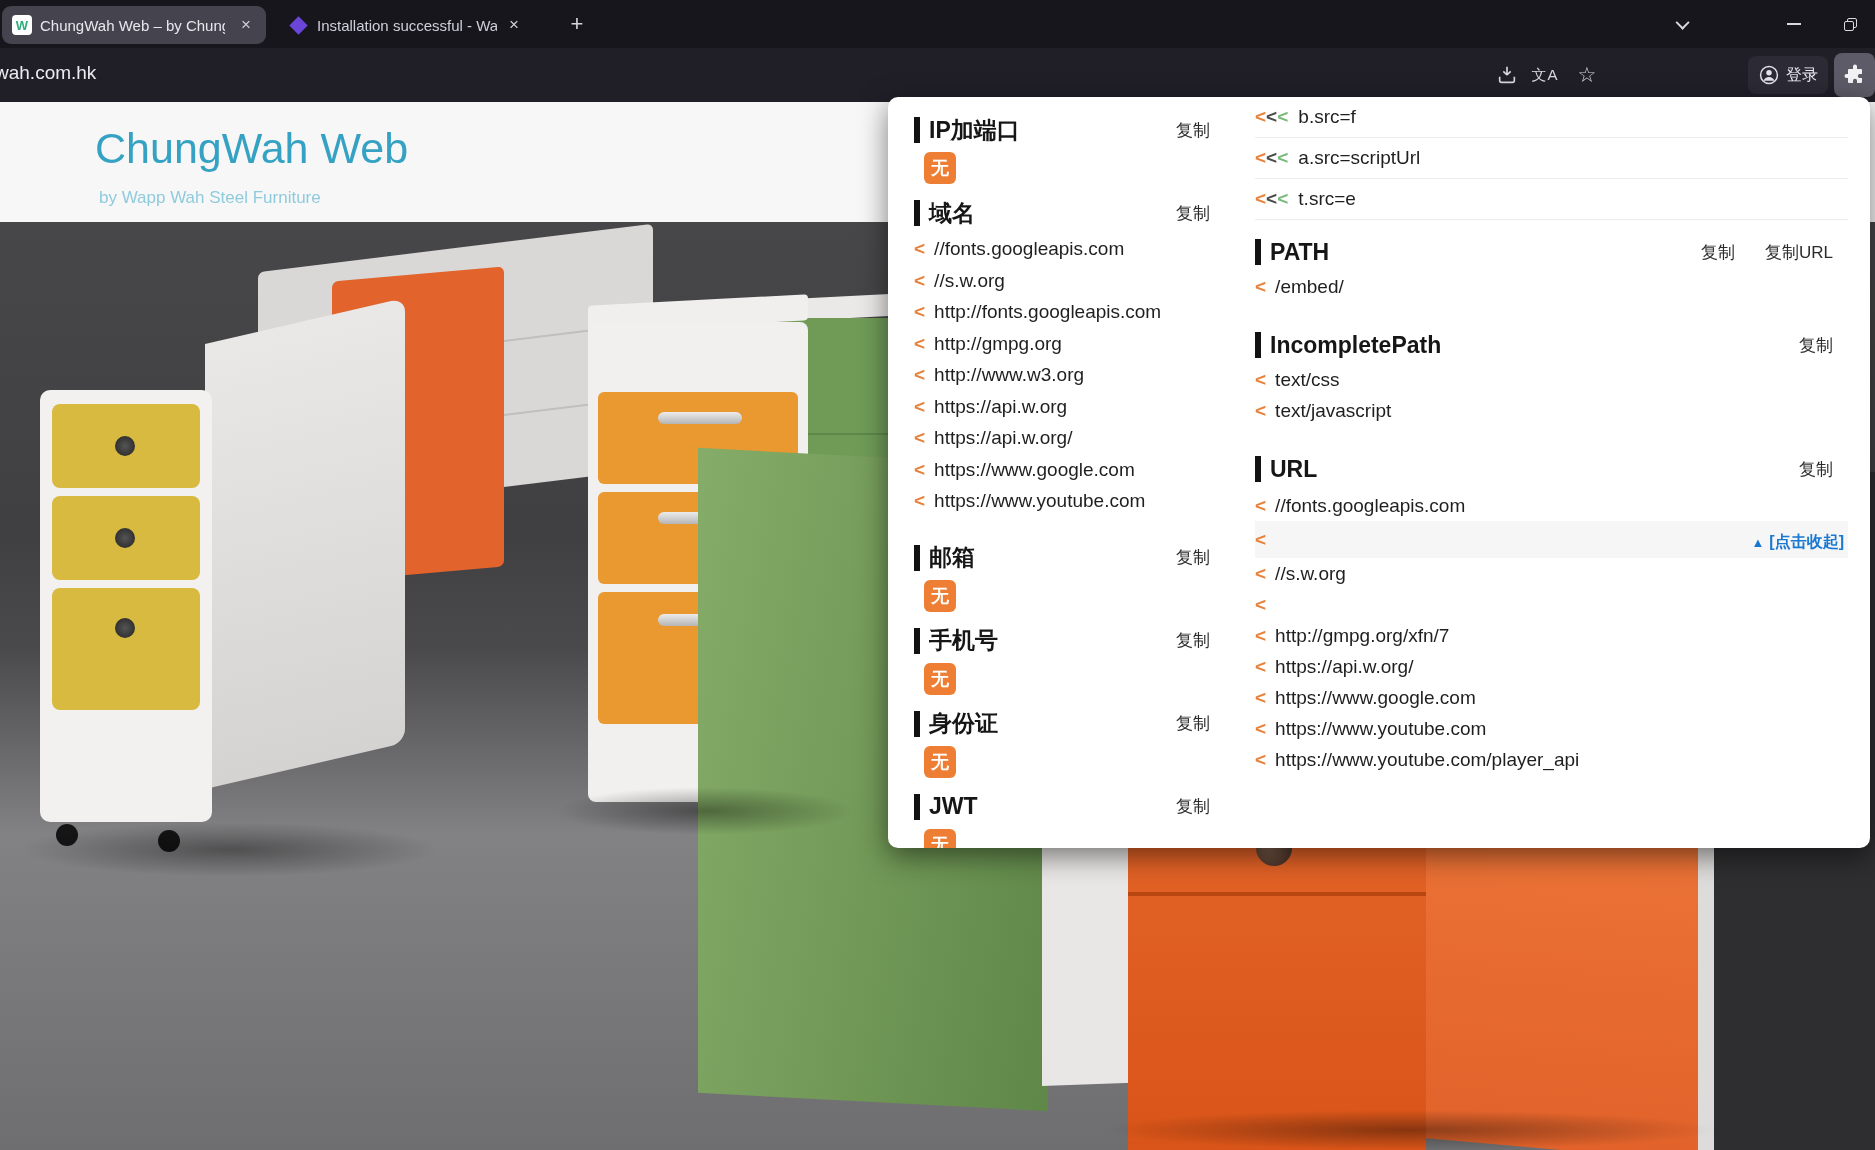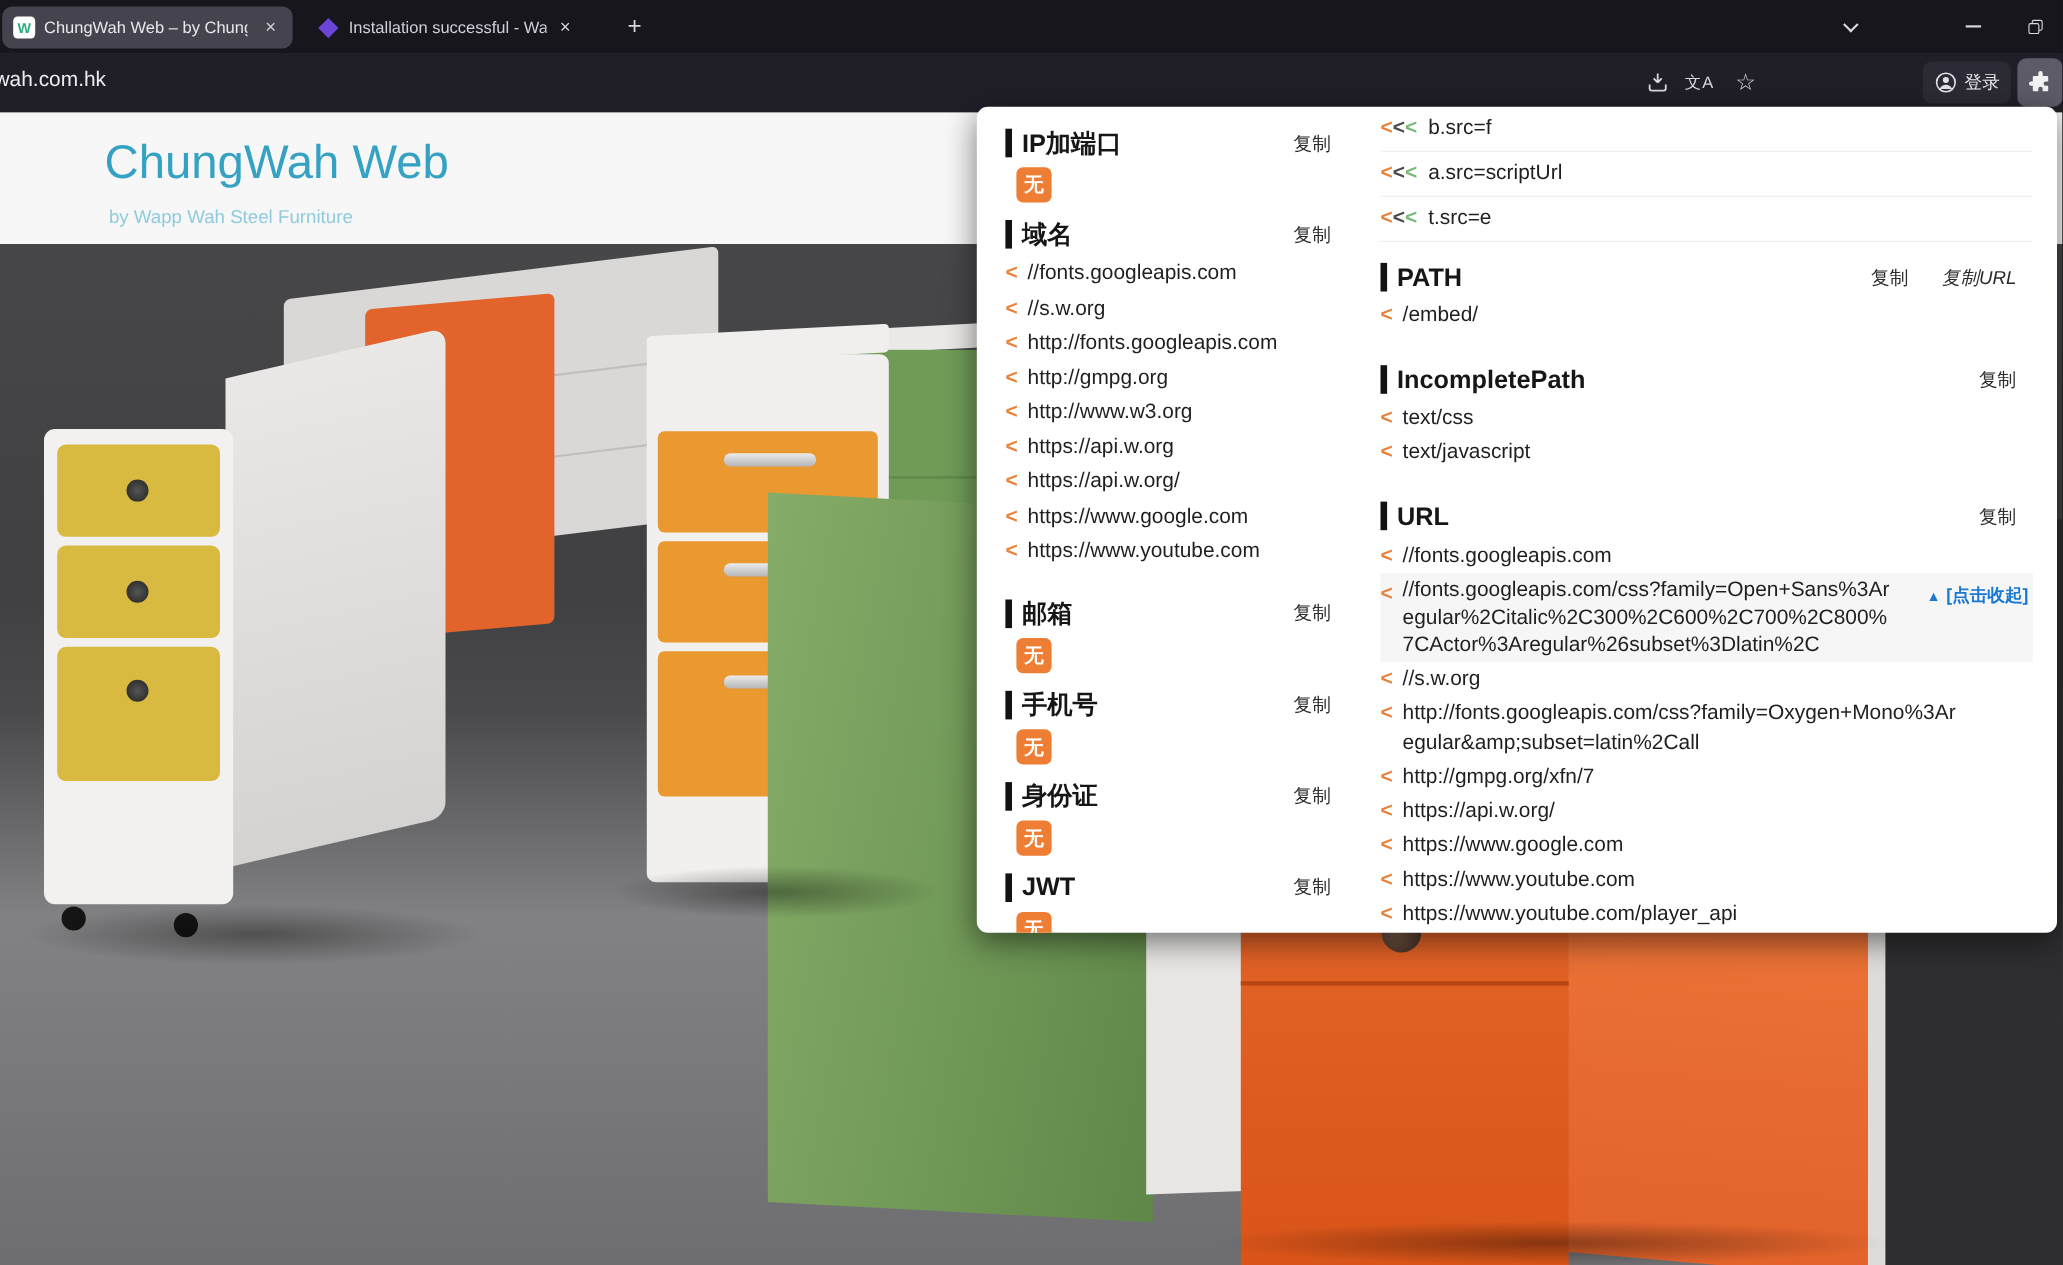--- a/index.html
+++ b/index.html
@@ -89,21 +89,21 @@
 
   
   .popup { position:absolute; left:888px; top:97px; width:982px; height:751px; background:#ffffff; border-radius:10px;
            box-shadow:0 8px 28px rgba(0,0,0,.5); z-index:50; overflow:hidden; color:#1f1f1f; }
   .col-left  { position:absolute; left:26px; top:0; width:296px; padding-top:18px; }
   .col-right { position:absolute; left:367px; top:0; width:593px; }
   .sec-head { display:flex; align-items:center; height:30px; }
   .sec-bar { width:6px; height:26px; background:#121212; margin-right:9px; flex:0 0 auto; }
   .sec-title { font-size:23px; font-weight:bold; color:#161616; white-space:nowrap; }
   .copy { margin-left:auto; background:none; border:none; font-family:inherit; font-size:17px; color:#2b2b2b; cursor:pointer; }
-  .copy.second { margin-left:30px; margin-right:15px;font-style:italic; }
+  .copy.second { margin-left:30px; margin-right:15px; }
   .none-badge { width:32px; height:32px; margin:7px 0 0 10px; background:#ee7e33; border-radius:6px; color:#fff;
                 font-size:18px; font-weight:bold; display:flex; align-items:center; justify-content:center; }
   .mt14 { margin-top:14px; } .mt26 { margin-top:26px; }
   .plist { margin-top:5px; }
   .pitem { display:flex; align-items:center; line-height:31.5px; font-size:19px; cursor:pointer; white-space:nowrap; }
   .chev { color:#e8813a; font-weight:bold; margin-right:9px; font-size:19px; flex:0 0 auto; }
   .script-row { display:flex; align-items:center; height:41px; border-bottom:1px solid #ededf0; font-size:19px; cursor:pointer; }
   .c1 { color:#e8813a; font-weight:bold; } .c2 { color:#4a4a4a; font-weight:bold; } .c3 { color:#79b979; font-weight:bold; margin-right:10px; }
   .rt-head { margin-top:17px; }
   .rt-head2 { margin-top:28px; }
@@ -389,30 +389,28 @@
         <span class="sec-title">URL</span>
         <button class="copy" style="margin-right:15px;">复制</button>
       </div>
       <div class="rlist6">
         <div class="ritem">
             <span class="chev">&lt;</span>
             <span>//fonts.googleapis.com</span>
           </div>
         <div class="ritem expanded">
           <span class="chev">&lt;</span>
-          <span class="wrap-text w1">//fonts.googleapis.com/css?family=Open+Sans%3Aregular%2Citalic%2C300%2C600%2C700%2C800%7CActor%3Aregular%26subset%3Dlatin%2C</span>
           <span class="collapse"><span class="tri">▲</span><span>[点击收起]</span></span>
         </div>
         <div class="ritem">
             <span class="chev">&lt;</span>
             <span>//s.w.org</span>
           </div>
         <div class="ritem" style="padding:2px 0;">
             <span class="chev" style="line-height:27px;">&lt;</span>
-            <span class="wrap-text w2">http://fonts.googleapis.com/css?family=Oxygen+Mono%3Aregular&amp;amp;subset=latin%2Call</span>
           </div>
         <div class="ritem">
             <span class="chev">&lt;</span>
             <span>http://gmpg.org/xfn/7</span>
           </div>
         <div class="ritem">
             <span class="chev">&lt;</span>
             <span>https://api.w.org/</span>
           </div>
         <div class="ritem">

